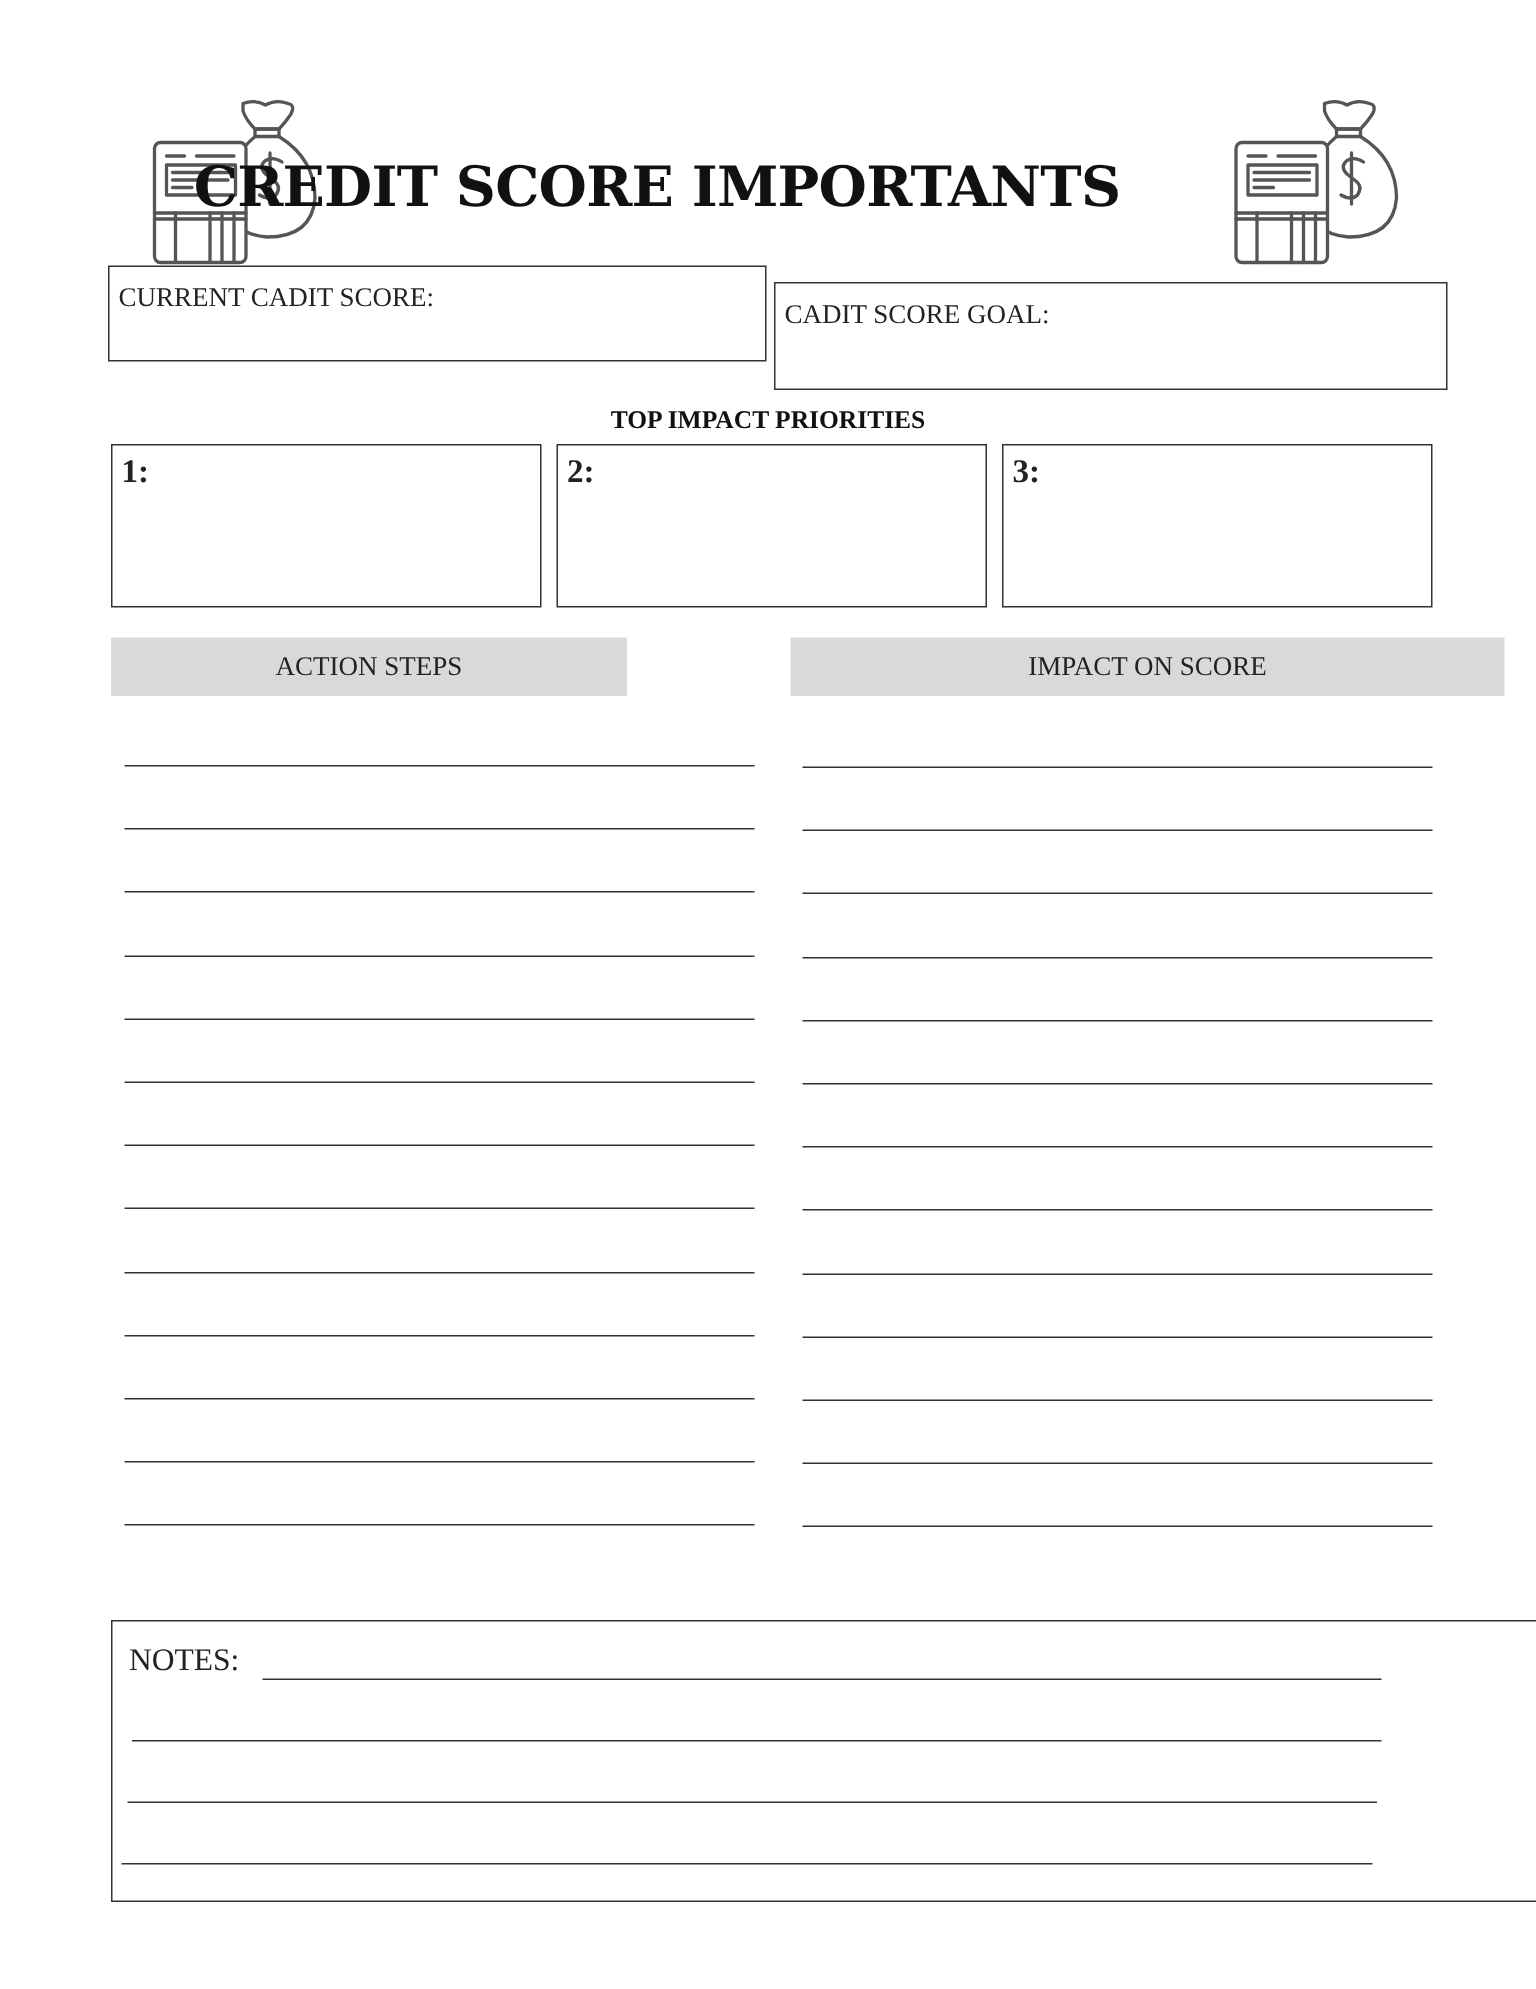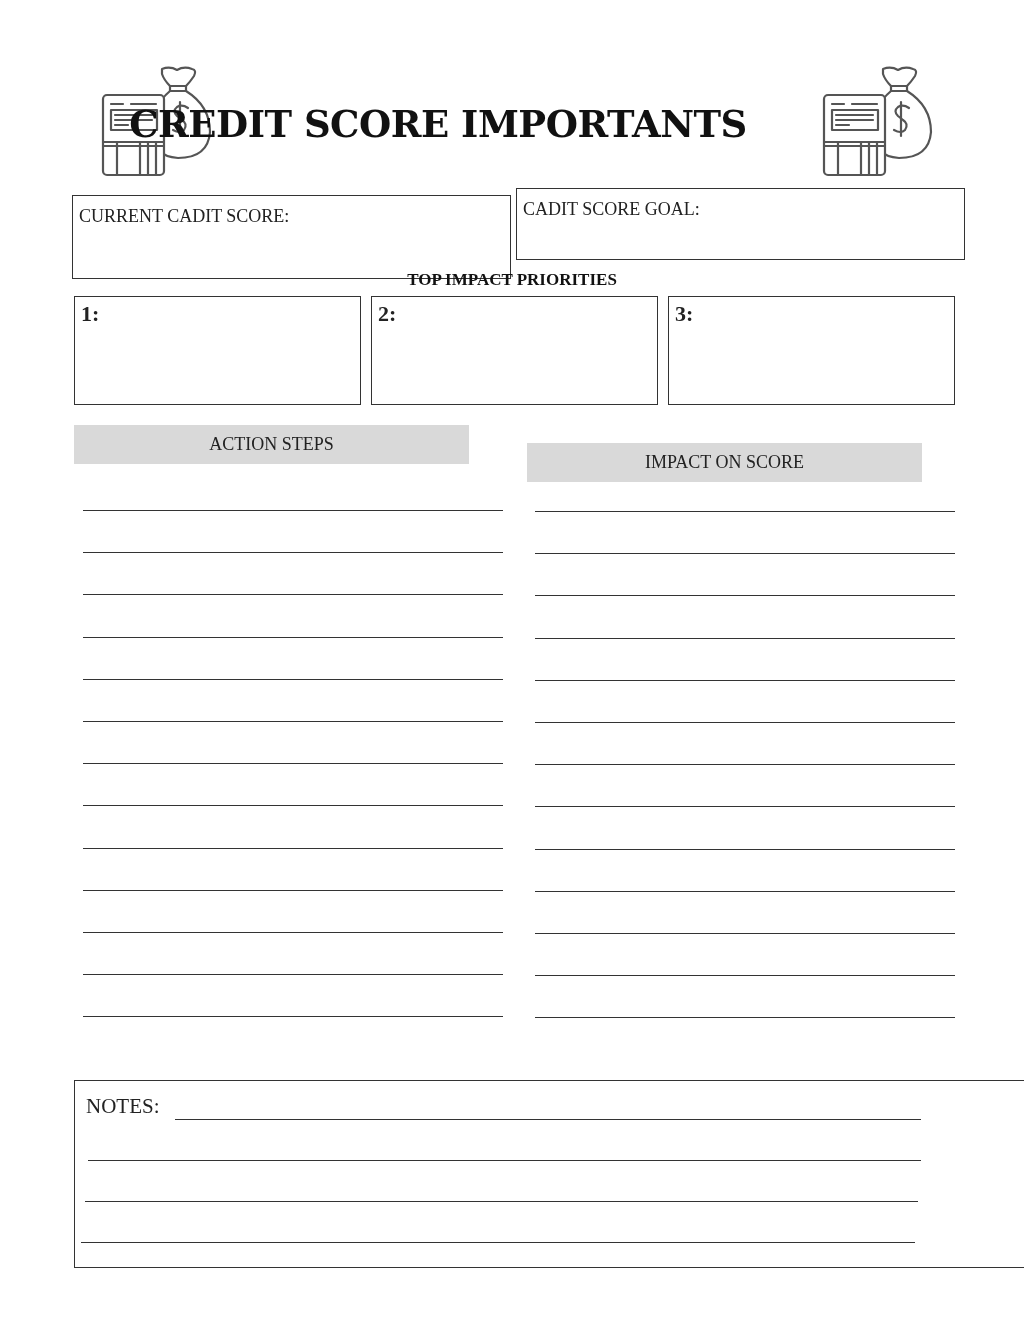--- a/index.html
+++ b/index.html
@@ -52,41 +52,41 @@
     <path d="M80 38 L80 72"></path>
     <rect x="3" y="31" width="61" height="80" rx="4" fill="#fff"></rect>
     <path d="M11 40 L23 40 M31 40 L56 40"></path>
     <rect x="11" y="46" width="46" height="20"></rect>
     <path d="M15 51 L52 51 M15 56 L52 56 M15 61 L28 61"></path>
     <path d="M3 78 L64 78 M3 82 L64 82"></path>
     <path d="M17 78 L17 111 M40 78 L40 111 M48 78 L48 111 M56 78 L56 111"></path>
   </svg>
 </div>
 
-<div class="abs box" style="left:72px; top:195px; width:439px; height:84px;">
+<div class="abs box" style="left:72px; top:177px; width:439px; height:64px;">
   <span class="box-label">CURRENT CADIT SCORE:</span>
 </div>
 <div class="abs box" style="left:516px; top:188px; width:449px; height:72px;">
   <span class="box-label">CADIT SCORE GOAL:</span>
 </div>
 
 <div class="abs sub-head">TOP IMPACT PRIORITIES</div>
 
 <div class="abs box" style="left:74px; top:296px; width:287px; height:109px;">
   <span class="pri-label">1:</span>
 </div>
 <div class="abs box" style="left:371px; top:296px; width:287px; height:109px;">
   <span class="pri-label">2:</span>
 </div>
 <div class="abs box" style="left:668px; top:296px; width:287px; height:109px;">
   <span class="pri-label">3:</span>
 </div>
 
-<div class="abs col-head" style="left:74px; top:425px; width:395px;">ACTION STEPS</div>
-<div class="abs col-head" style="left:527px; top:425px; width:395px;margin-top:18px;">IMPACT ON SCORE</div>
+<div class="abs col-head" style="left:74px; top:425px; width:344px;">ACTION STEPS</div>
+<div class="abs col-head" style="left:527px; top:425px; width:476px;">IMPACT ON SCORE</div>
 
 <div id="left-lines">
     <div class="abs rule" style="left: 83px; width: 420px; top: 510px;"></div>
     <div class="abs rule" style="left: 83px; width: 420px; top: 552.2px;"></div>
     <div class="abs rule" style="left: 83px; width: 420px; top: 594.4px;"></div>
     <div class="abs rule" style="left: 83px; width: 420px; top: 636.6px;"></div>
     <div class="abs rule" style="left: 83px; width: 420px; top: 678.8px;"></div>
     <div class="abs rule" style="left: 83px; width: 420px; top: 721px;"></div>
     <div class="abs rule" style="left: 83px; width: 420px; top: 763.2px;"></div>
     <div class="abs rule" style="left: 83px; width: 420px; top: 805.4px;"></div>

